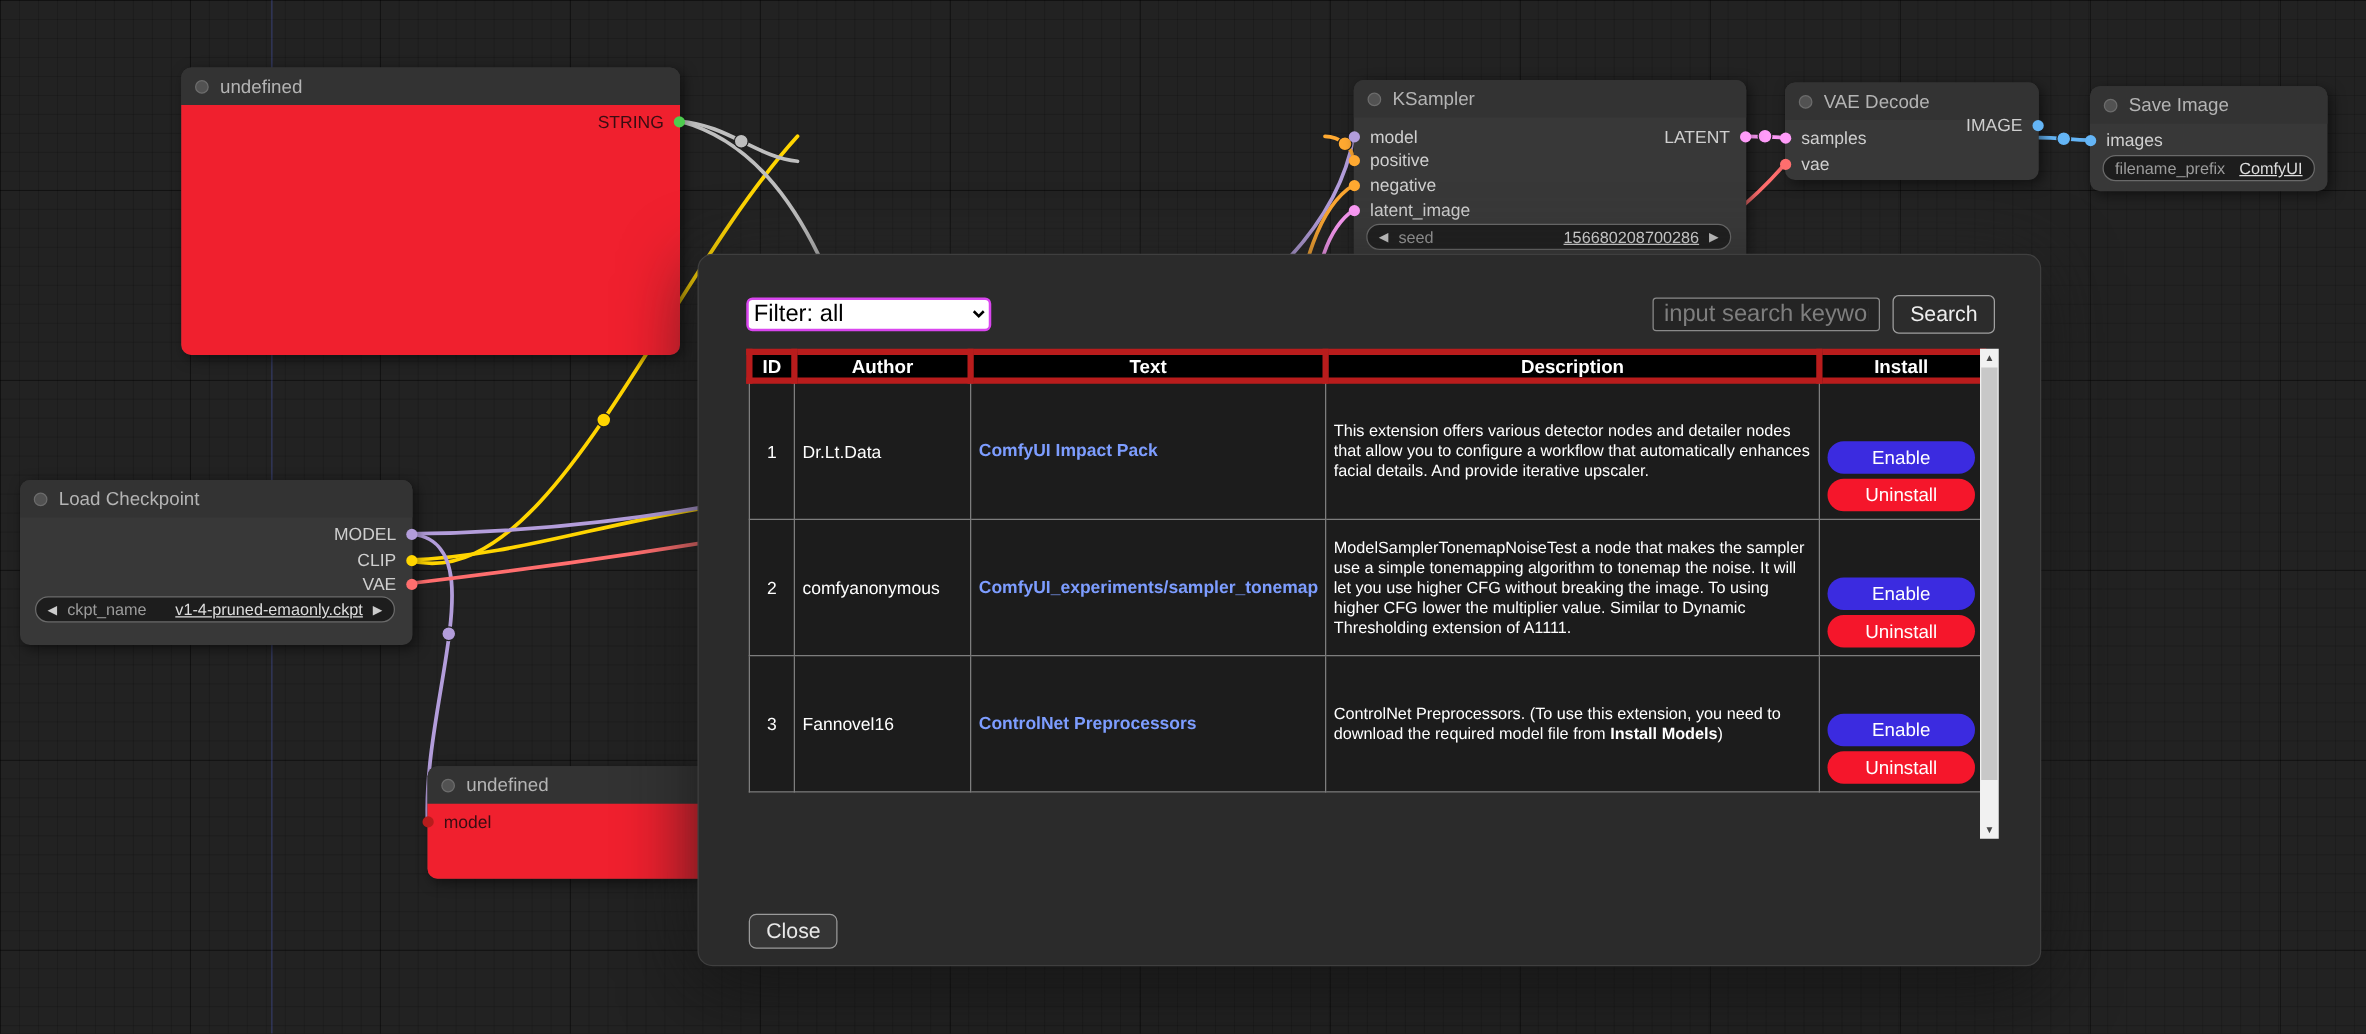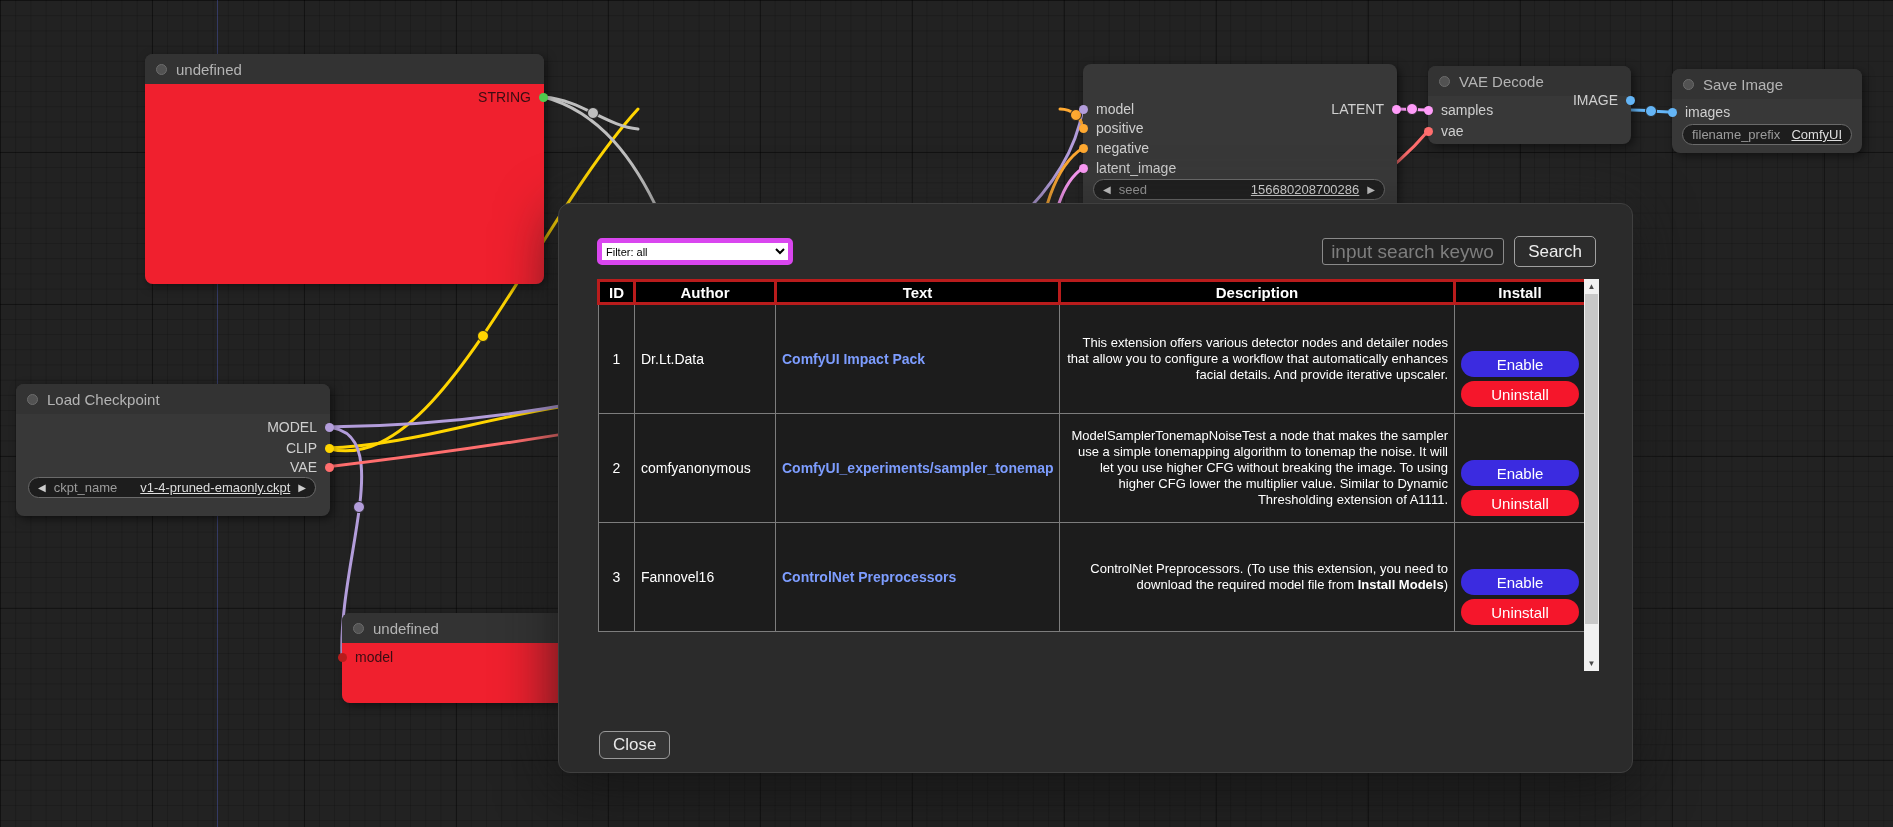--- a/index.html
+++ b/index.html
@@ -44,39 +44,39 @@
             font-size:13px; color:#9c9c9c; }
   .widget .w-val { margin-left:auto; color:#dedede;text-decoration:underline; }
   .w-arrow { color:#cccccc; font-size:10px; flex:none; }
 
   
   .modal { position:absolute; left:558px; top:203px; width:1075px; height:570px; z-index:20;
            background:#2b2b2b; border-radius:12px; border:1px solid #3f3f3f;
            box-shadow:0 0 70px rgba(255,255,255,0.08), 0 14px 60px rgba(0,0,0,0.75);
            padding:32px 36px 0 38px; }
   .controls { display:flex; align-items:center; margin-bottom:12px; }
-  .filter-select { width:196px; height:27px; font-size:11px; border-radius:5px;
-                   background:#ffffff; color:#000000; border:5px solid #d946ef; }
+  .filter-select { width:196px; height:27px; font-size:19px; border-radius:5px;
+                   background:#ffffff; color:#000000; border:2px solid #d946ef; }
   .spacer { flex:1; }
   .search-input { width:182px; height:27px; background:#242424; border:1px solid #8a8a8a;
                   border-radius:3px; color:#dddddd; font-size:19px; padding:0 8px; }
   .search-input::placeholder { color:#7e7e7e; }
   .search-btn { margin-left:10px; height:31px; padding:0 13px; background:#2c2c2c;
                 border:1px solid #a0a0a0; border-radius:5px; color:#eeeeee; font-size:17px; }
 
   .table-area { position:relative; width:1002px; height:392px; }
   table.ext { width:987px; border-collapse:collapse; table-layout:fixed; }
   table.ext th { background:#000000; color:#ffffff; font-weight:bold; font-size:15px;
-                 height:23px; border:3px solid #b91c1c; padding:0 2px; }
+                 height:23px; border:5px solid #b91c1c; padding:0 2px; }
   table.ext td { border:1px solid #7d7d7d; background:#1c1c1c; color:#ffffff;
                  padding:2px 6px; vertical-align:middle; }
   td.c-id { text-align:center; font-size:14px; }
   td.c-author { font-size:14px; }
   td.c-name a { color:#7d9dff; font-weight:bold; font-size:14px; text-decoration:none; }
-  td.c-desc { font-size:13px; line-height:16px; vertical-align:top; padding-top:3px;text-align:right; }
+  td.c-desc { font-size:13px; line-height:16px; vertical-align:top; padding-top:3px; }
   td.c-install { text-align:center; }
   .btn-enable, .btn-uninstall { display:block; width:118px; height:26px; margin:4px auto;
                  border:none; border-radius:13px; color:#ffffff; font-size:15px; }
   .btn-enable   { background:#3b2be0;margin-top:44px; }
   .btn-uninstall{ background:#f5162b; }
 
   .scrollbar { position:absolute; right:0; top:0; width:15px; height:392px; background:#f1f1f1; }
   .sb-btn { position:absolute; left:0; width:15px; height:15px; display:flex;
             align-items:center; justify-content:center; font-size:8px; color:#474747; }
   .sb-btn.up { top:0; } .sb-btn.down { bottom:0; }
@@ -120,20 +120,24 @@
     </div>
     <div class="node-body err" style="top:30px;height:200px"></div>
     <div class="slot out dark" style="top:34px">
       <span>STRING</span>
       <span class="dot" style="background:#4ecb4e"></span>
     </div>
   </div>
 
 
   <div class="node" style="left:1083px;top:64px;width:314px;height:150px">
+    <div class="node-header">
+      <span class="collapse-dot"></span>
+      <span class="node-title">KSampler</span>
+    </div>
     <div class="slot in" style="top:36px">
       <span class="dot" style="background:#B39DDB"></span>
       <span>model</span>
     </div>
     <div class="slot in" style="top:55px">
       <span class="dot" style="background:#FFA931"></span>
       <span>positive</span>
     </div>
     <div class="slot in" style="top:75px">
       <span class="dot" style="background:#FFA931"></span>

